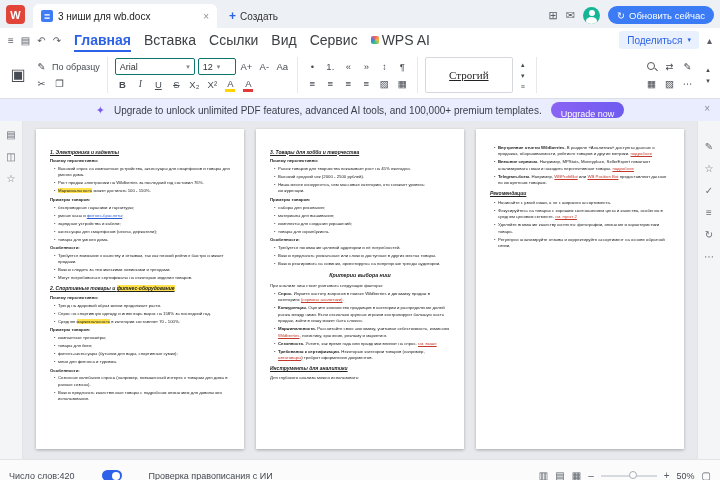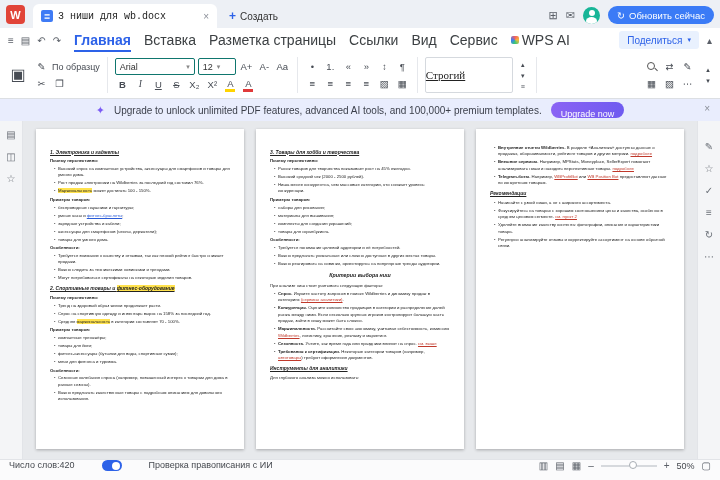--- a/index.html
+++ b/index.html
@@ -4,21 +4,21 @@
 <style>
   html,body{margin:0;padding:0;width:720px;height:480px;overflow:hidden;
     font-family:"Liberation Sans",sans-serif;background:#e7e9ec;color:#333;}
   .titlebar{height:28px;background:#edf0f5;display:flex;align-items:flex-end;padding:0 6px;gap:6px;}
   .wps-logo{width:19px;height:19px;border-radius:4px;background:#e14438;color:#fff;font-weight:bold;
     font-size:11px;display:flex;align-items:center;justify-content:center;margin:0 2px 4px 0;}
   .doc-tab{height:24px;background:#fff;border-radius:6px 6px 0 0;display:flex;align-items:center;
     padding:0 8px;gap:5px;width:168px;font-size:10px;color:#222;}
   .doc-ico{width:12px;height:12px;border-radius:2px;background:#3f7bf5;color:#fff;font-size:8px;
     display:flex;align-items:center;justify-content:center;flex:none;}
-  .doc-tab .ttl{white-space:nowrap;overflow:hidden;text-overflow:ellipsis;flex:1;font-family:Liberation Mono, monospace;}
+  .doc-tab .ttl{white-space:nowrap;overflow:hidden;text-overflow:ellipsis;flex:1;}
   .xsm{color:#8a8f98;font-size:10px;cursor:pointer;}
   .new-tab{display:flex;align-items:center;gap:4px;font-size:10px;color:#333;margin:0 0 5px 6px;}
   .new-tab .plus{color:#2d62e8;font-weight:bold;font-size:12px;}
   .tb-right{margin-left:auto;display:flex;align-items:center;gap:8px;margin-bottom:4px;}
   .gico{color:#5b6068;font-size:11px;}
   .avatar{width:17px;height:17px;border-radius:50%;background:#17b597;position:relative;overflow:hidden;}
   .avatar::before{content:"";position:absolute;left:5.5px;top:3px;width:6px;height:6px;border-radius:50%;background:#fff;}
   .avatar::after{content:"";position:absolute;left:3px;top:10px;width:11px;height:8px;border-radius:50%;background:#fff;}
   .upgrade-pill{background:#3b7bf6;color:#fff;border:none;border-radius:11px;height:18px;
     display:flex;align-items:center;gap:4px;padding:0 9px;font-size:9.5px;cursor:pointer;}
@@ -44,21 +44,21 @@
   .tico.big{width:24px;height:34px;font-size:16px;}
   .tlabel{font-size:9px;color:#474c54;cursor:pointer;}
   .b-b{font-weight:bold;} .b-i{font-style:italic;font-family:"Liberation Serif",serif;}
   .b-u{text-decoration:underline;} .b-s{text-decoration:line-through;}
   .cbar::after{content:"";width:10px;height:2.5px;margin-top:1px;display:block;}
   .cbar.yel::after{background:#ffd400;} .cbar.red::after{background:#e03a3a;}
   .tsel{border:1px solid #0f766e;border-radius:2px;font-size:9px;height:15px;display:flex;
     align-items:center;padding:0 4px;gap:4px;color:#333;cursor:pointer;background:#fff;}
   .tsel .car{font-size:7px;color:#888;}
   .stylebox{border:1px solid #d5d9de;border-radius:2px;width:86px;height:34px;display:flex;
-    align-items:center;justify-content:flex-start;font-size:11px;font-family:"Liberation Serif",serif;
+    align-items:center;justify-content:center;font-size:11px;font-family:"Liberation Serif",serif;
     color:#222;background:#fff;cursor:pointer;text-decoration:underline;}
   .style-arrows{display:flex;flex-direction:column;gap:1px;}
   .style-arrows .tico{height:10px;font-size:7px;min-width:12px;}
   .mag{position:relative;width:12px;height:12px;display:inline-block;}
   .mag::before{content:"";position:absolute;left:1px;top:1px;width:6px;height:6px;border:1.4px solid #555;border-radius:50%;}
   .mag::after{content:"";position:absolute;left:8px;top:8px;width:4px;height:1.4px;background:#555;transform:rotate(45deg);}
   .banner{height:22px;background:#e9edfd;display:flex;align-items:center;justify-content:center;
     gap:9px;font-size:10px;color:#3b3f4a;position:relative;}
   .spark{color:#7c5cf5;font-size:11px;}
   .upnow{background:linear-gradient(90deg,#8a63f4,#6f5bf0);color:#fff;border:none;border-radius:10px;
@@ -77,21 +77,21 @@
   .blk.hc{font-weight:bold;font-style:italic;font-size:5.3px;text-align:center;margin:5px 0 2.5px;}
   .blk.label{font-weight:bold;margin:2.2px 0 1.2px;}
   .blk.p{margin:1.5px 0;}
   .blk.li{display:flex;gap:2.5px;padding-left:4px;}
   .blk .dot{flex:none;}
   .page span.b{font-weight:bold;}
   .page span.link{color:#c0392b;text-decoration:underline;}
   .page span.blue{color:#2a5bd7;text-decoration:underline;}
   .page span.hl{background:#ffe24d;}
   .statusbar{height:21px;background:#fbfbfc;border-top:1px solid #e2e4e8;display:flex;
-    align-items:flex-start;padding:0 9px;gap:27px;font-size:9px;color:#45494f;}
+    align-items:flex-end;padding:0 9px;gap:27px;font-size:9px;color:#45494f;}
   .switch{width:20px;height:11px;border-radius:6px;background:#2d62e8;position:relative;cursor:pointer;flex:none;}
   .switch::after{content:"";position:absolute;right:1.5px;top:1.5px;width:8px;height:8px;border-radius:50%;background:#fff;}
   .sb-right{margin-left:auto;display:flex;align-items:center;gap:7px;}
   .sico{color:#5b6068;font-size:10px;cursor:pointer;}
   .zslider{width:56px;height:2px;background:#d6d9dd;position:relative;cursor:pointer;}
   .zknob{position:absolute;left:50%;top:-3.5px;width:8px;height:8px;border-radius:50%;
     background:#fff;border:1px solid #a8adb4;box-sizing:border-box;}
 </style>
 </head>
 <body>
@@ -122,23 +122,20 @@
   <span class="mini">≡</span>
   <span class="mini">▤</span>
   <span class="mini">↶</span>
   <span class="mini">↷</span>
   <div class="menu-items">
       <div class="mitem active">
         <span>Главная</span>
       </div>
       <div class="mitem">
         <span>Вставка</span>
-      </div>
-      <div class="mitem">
-        <span>Разметка страницы</span>
       </div>
       <div class="mitem">
         <span>Ссылки</span>
       </div>
       <div class="mitem">
         <span>Вид</span>
       </div>
       <div class="mitem">
         <span>Сервис</span>
       </div>

